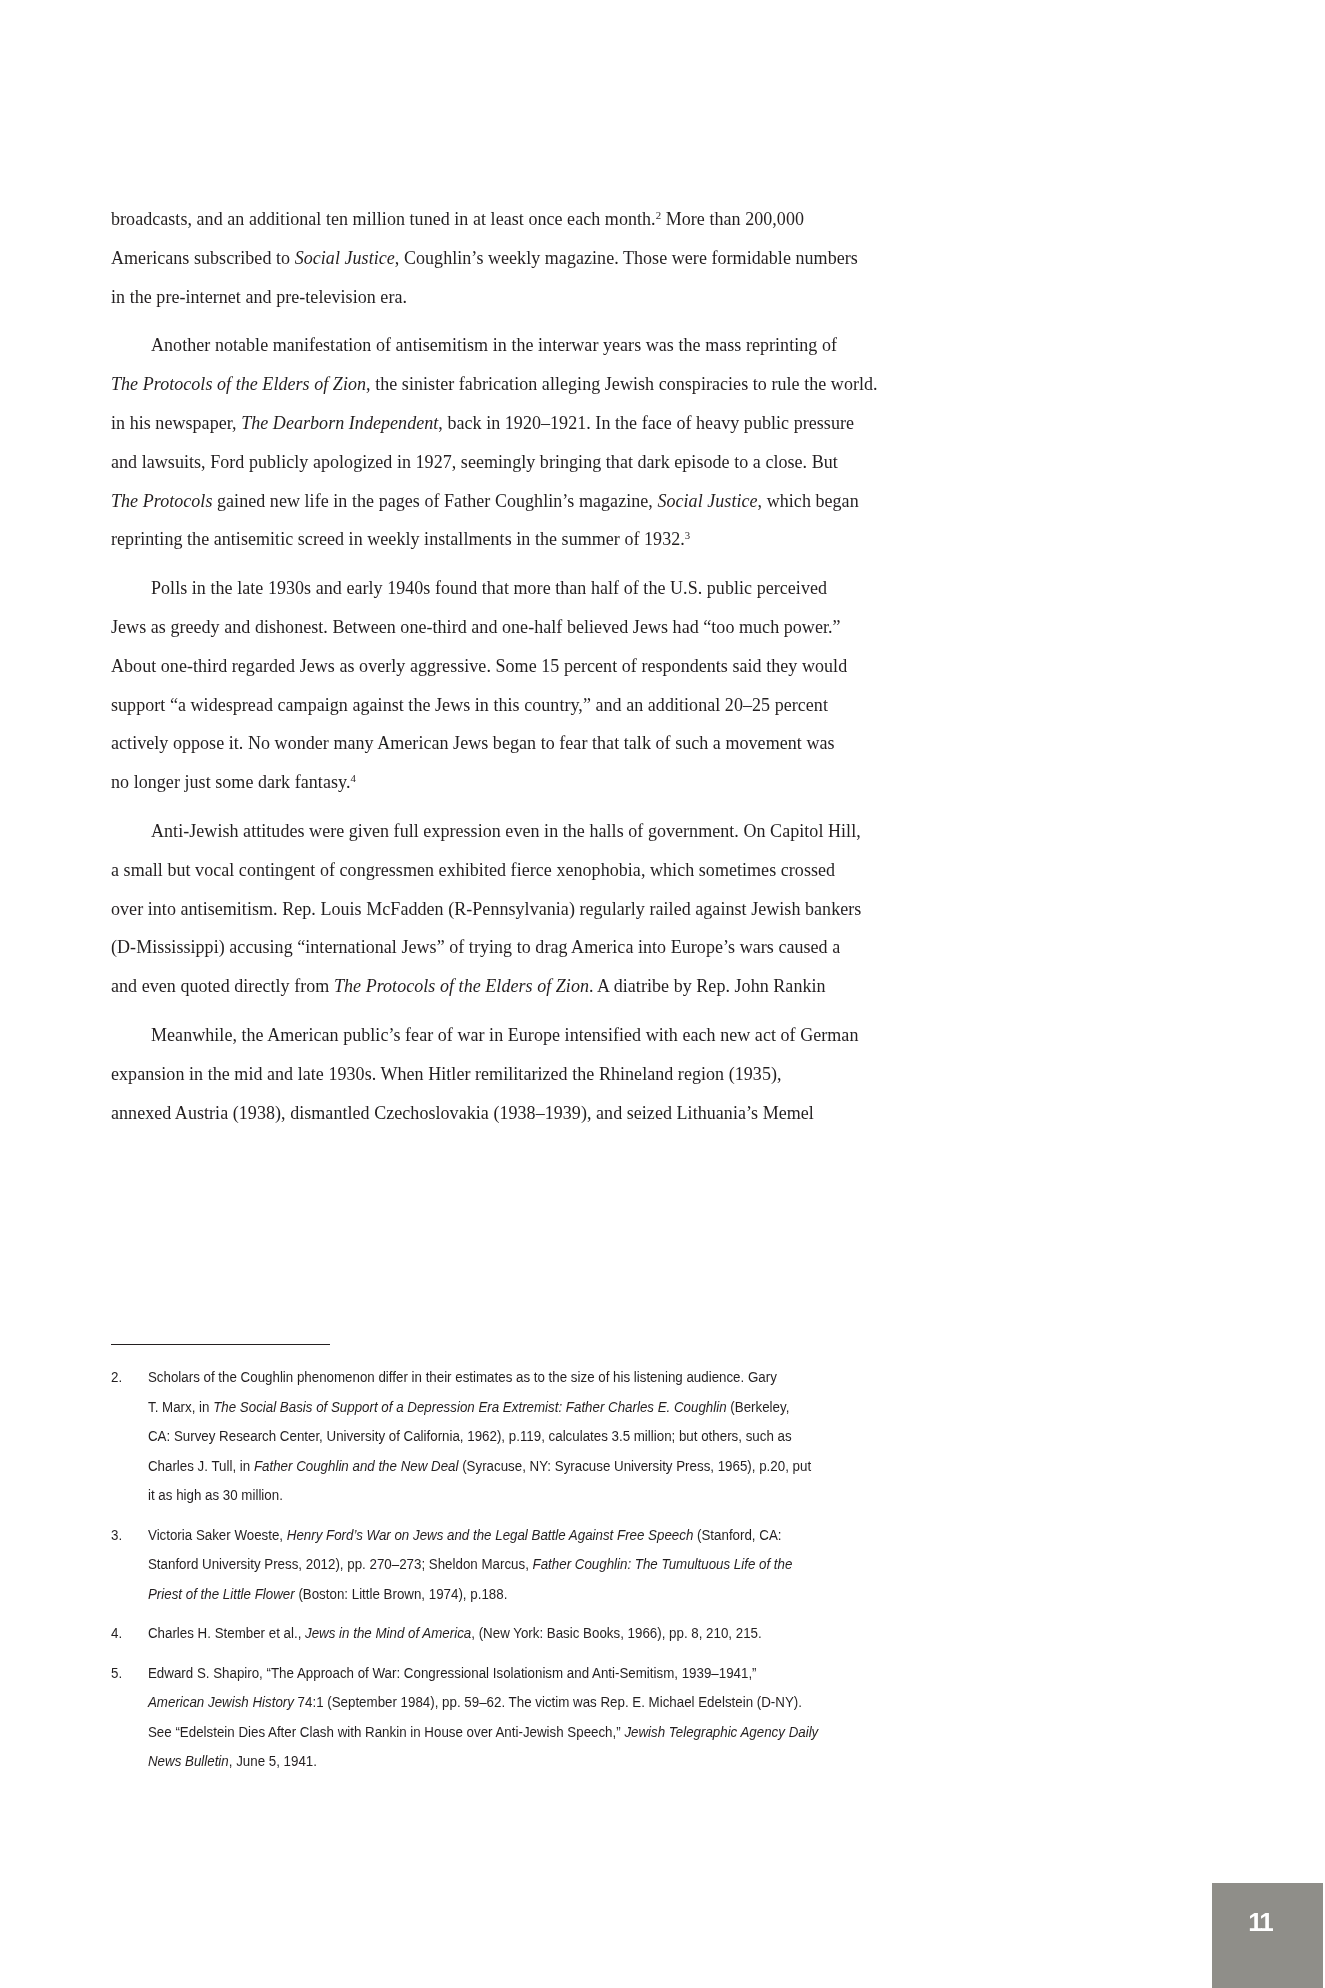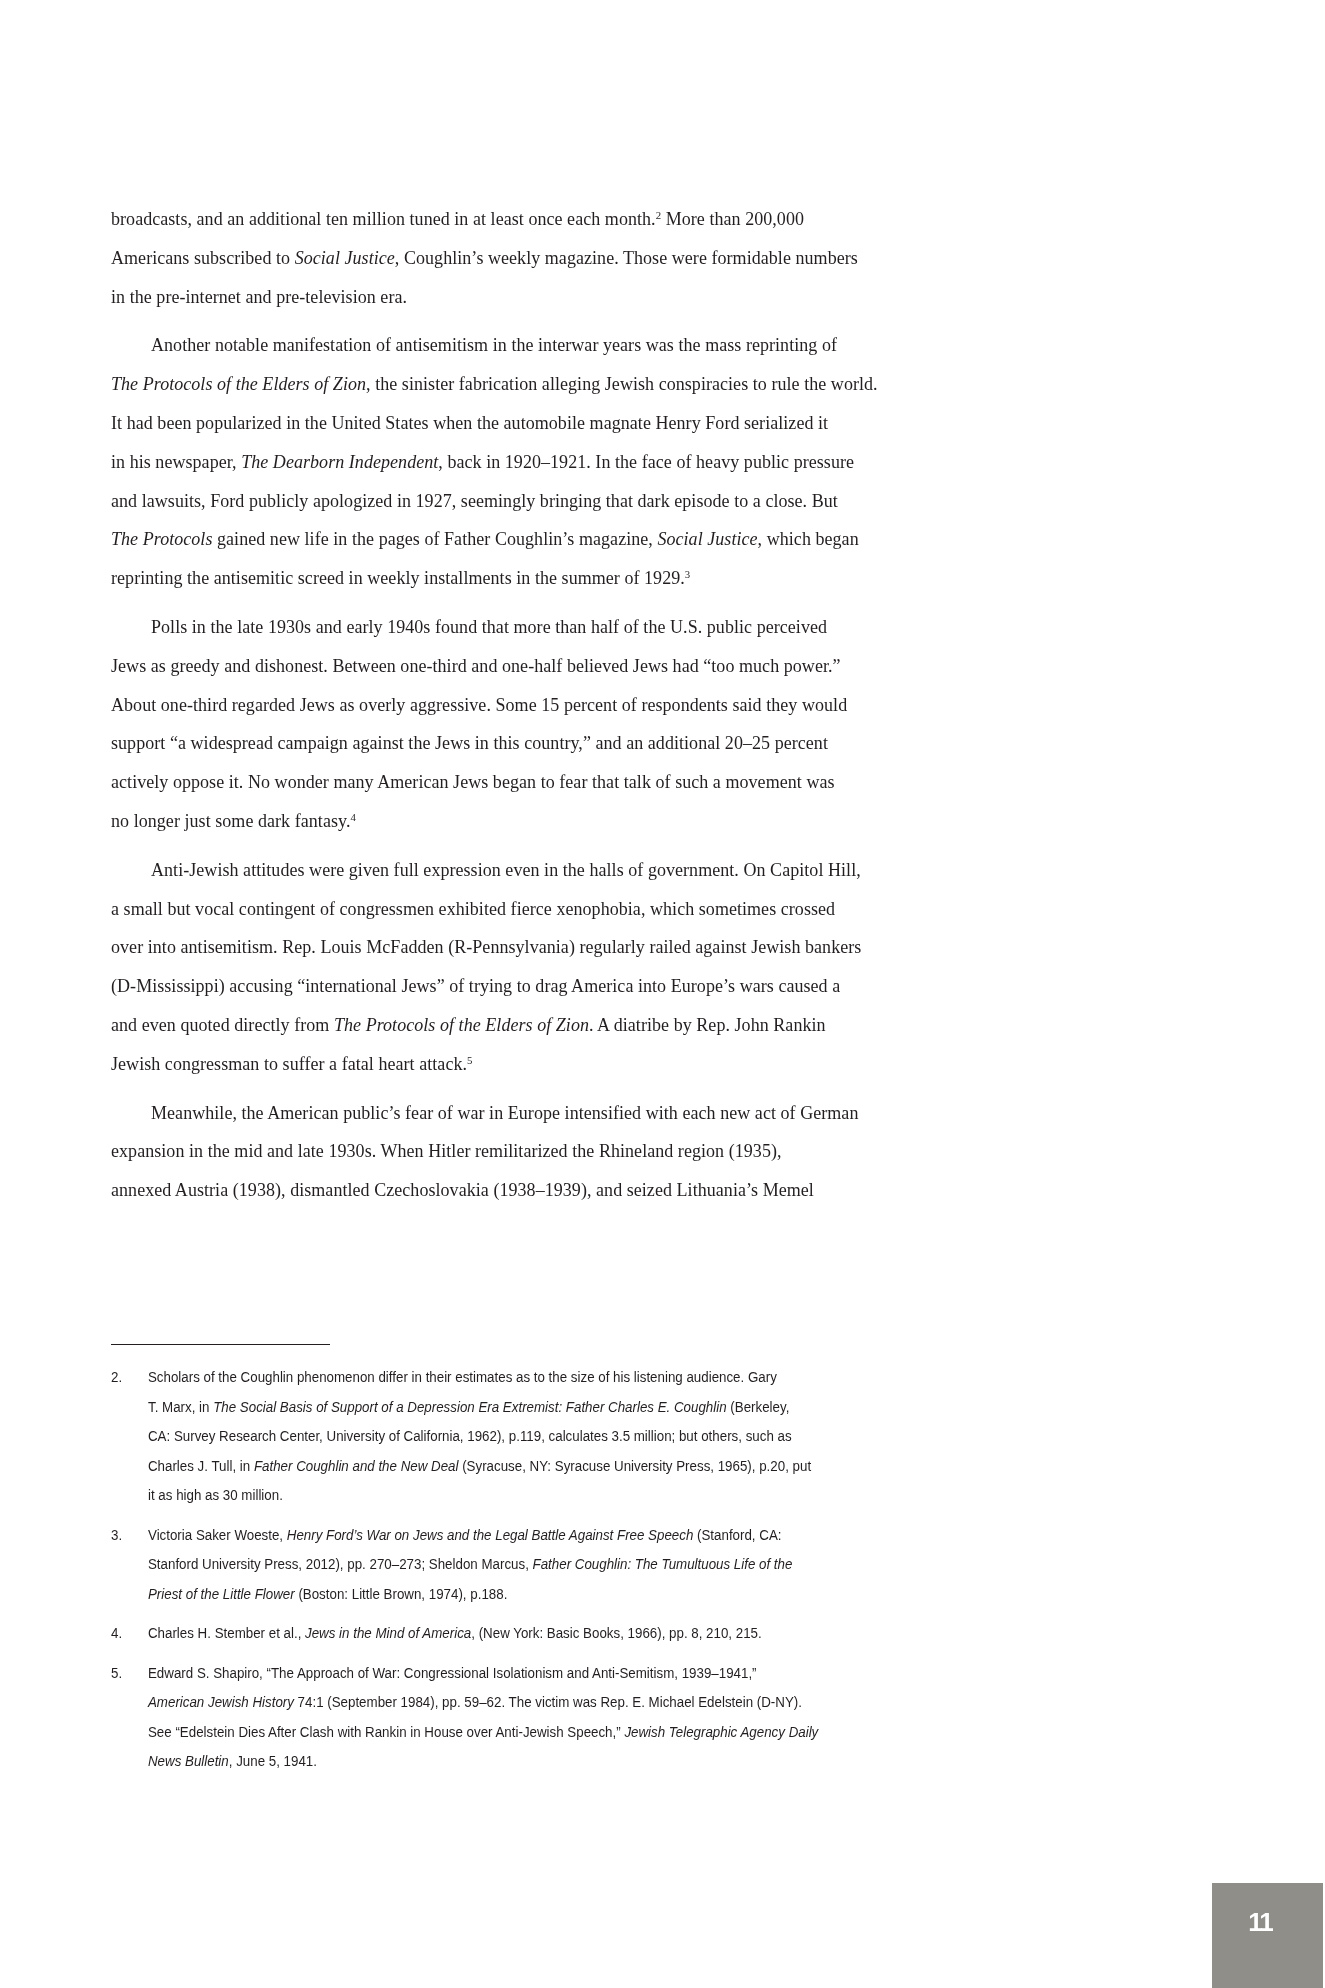--- a/index.html
+++ b/index.html
@@ -106,41 +106,39 @@
 
 <div class="body-text" id="body-text">
     <p>
       <span class="line"><span>broadcasts, and an additional ten million tuned in at least once each month.</span><sup>2</sup><span> More than 200,000</span></span>
       <span class="line"><span>Americans subscribed to </span><i>Social Justice</i><span>, Coughlin’s weekly magazine. Those were formidable numbers</span></span>
       <span class="line"><span>in the pre-internet and pre-television era.</span></span>
     </p>
     <p class="indent">
       <span class="line"><span>Another notable manifestation of antisemitism in the interwar years was the mass reprinting of</span></span>
       <span class="line"><i>The Protocols of the Elders of Zion</i><span>, the sinister fabrication alleging Jewish conspiracies to rule the world.</span></span>
-      <span class="line"><span>It had been popularized in the United States when the automobile magnate Henry Ford serialized it</span></span>
       <span class="line"><span>in his newspaper, </span><i>The Dearborn Independent</i><span>, back in 1920–1921. In the face of heavy public pressure</span></span>
       <span class="line"><span>and lawsuits, Ford publicly apologized in 1927, seemingly bringing that dark episode to a close. But</span></span>
       <span class="line"><i>The Protocols</i><span> gained new life in the pages of Father Coughlin’s magazine, </span><i>Social Justice</i><span>, which began</span></span>
-      <span class="line"><span>reprinting the antisemitic screed in weekly installments in the summer of 1929.</span><sup>3</sup></span>
+      <span class="line"><span>reprinting the antisemitic screed in weekly installments in the summer of 1932.</span><sup>3</sup></span>
     </p>
     <p class="indent">
       <span class="line"><span>Polls in the late 1930s and early 1940s found that more than half of the U.S. public perceived</span></span>
       <span class="line"><span>Jews as greedy and dishonest. Between one-third and one-half believed Jews had “too much power.”</span></span>
       <span class="line"><span>About one-third regarded Jews as overly aggressive. Some 15 percent of respondents said they would</span></span>
       <span class="line"><span>support “a widespread campaign against the Jews in this country,” and an additional 20–25 percent</span></span>
       <span class="line"><span>actively oppose it. No wonder many American Jews began to fear that talk of such a movement was</span></span>
       <span class="line"><span>no longer just some dark fantasy.</span><sup>4</sup></span>
     </p>
     <p class="indent">
       <span class="line"><span>Anti-Jewish attitudes were given full expression even in the halls of government. On Capitol Hill,</span></span>
       <span class="line"><span>a small but vocal contingent of congressmen exhibited fierce xenophobia, which sometimes crossed</span></span>
       <span class="line"><span>over into antisemitism. Rep. Louis McFadden (R-Pennsylvania) regularly railed against Jewish bankers</span></span>
       <span class="line"><span>(D-Mississippi) accusing “international Jews” of trying to drag America into Europe’s wars caused a</span></span>
       <span class="line"><span>and even quoted directly from </span><i>The Protocols of the Elders of Zion</i><span>. A diatribe by Rep. John Rankin</span></span>
-      <span class="line"><span>Jewish congressman to suffer a fatal heart attack.</span><sup>5</sup></span>
     </p>
     <p class="indent">
       <span class="line"><span>Meanwhile, the American public’s fear of war in Europe intensified with each new act of German</span></span>
       <span class="line"><span>expansion in the mid and late 1930s. When Hitler remilitarized the Rhineland region (1935),</span></span>
       <span class="line"><span>annexed Austria (1938), dismantled Czechoslovakia (1938–1939), and seized Lithuania’s Memel</span></span>
     </p>
   </div>
 
 <div class="footnote-rule"></div>
 

